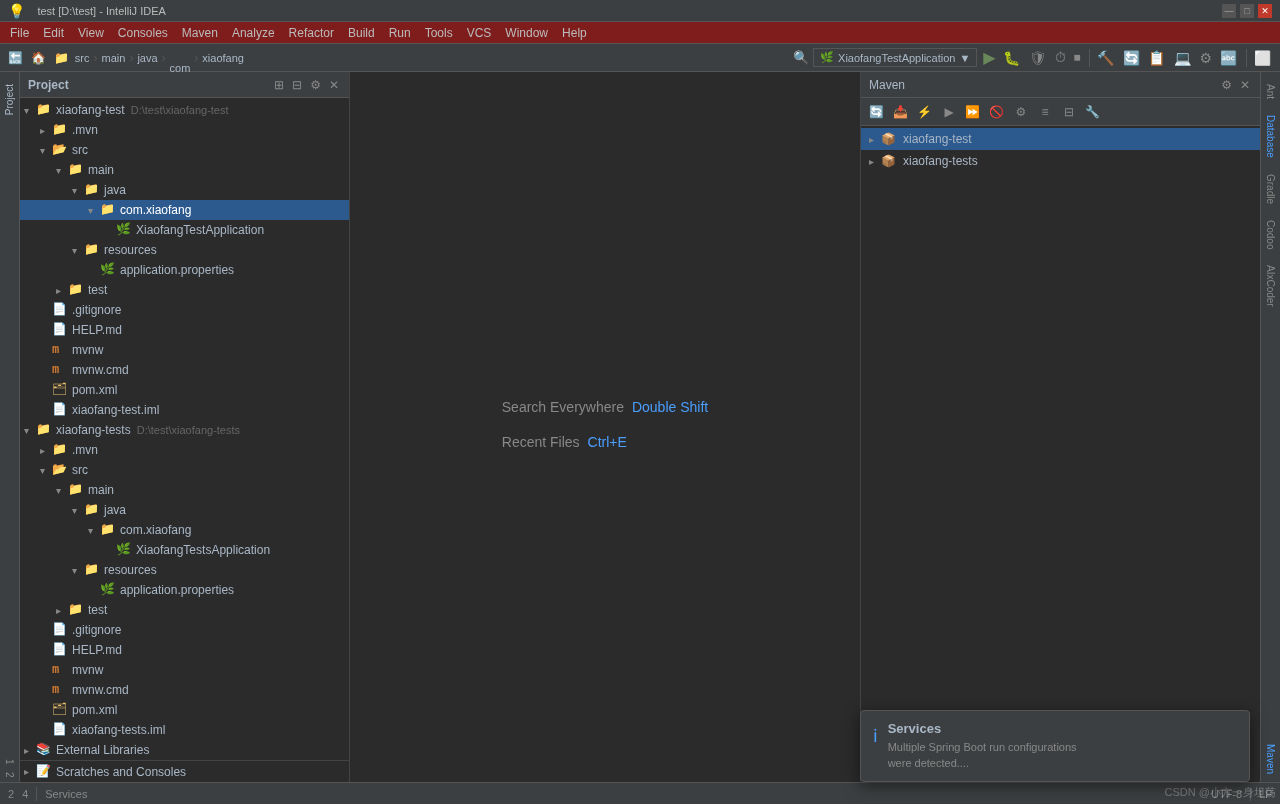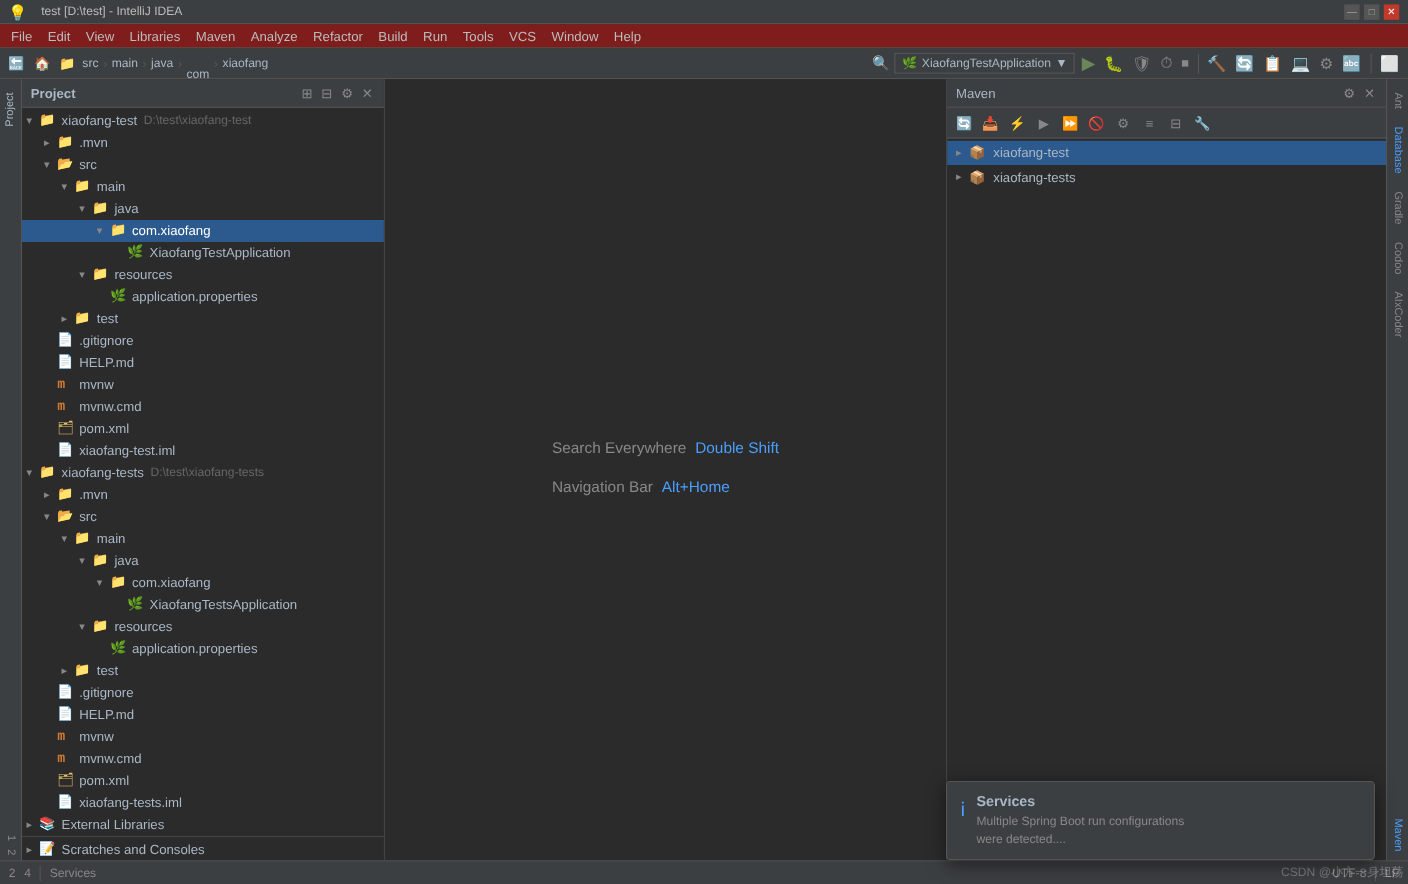--- a/index.html
+++ b/index.html
@@ -365,21 +365,21 @@
     <button class="title-btn">—</button>
     <button class="title-btn">□</button>
     <button class="title-btn" style="background:#c0392b;color:#fff;">✕</button>
   </div>
 </div>
 
 <div class="menu-bar">
   <span class="menu-item">File</span>
   <span class="menu-item">Edit</span>
   <span class="menu-item">View</span>
-  <span class="menu-item">Libraries</span>
+  <span class="menu-item">Consoles</span>
   <span class="menu-item">Maven</span>
   <span class="menu-item">Analyze</span>
   <span class="menu-item">Refactor</span>
   <span class="menu-item">Build</span>
   <span class="menu-item">Run</span>
   <span class="menu-item">Tools</span>
   <span class="menu-item">VCS</span>
   <span class="menu-item">Window</span>
   <span class="menu-item">Help</span>
 </div>
@@ -678,22 +678,22 @@
       </div>
   </div>
 
   <div class="editor-area">
     <div class="editor-hints">
       <div class="hint-row">
         <span class="hint-label">Search Everywhere</span>
         <span class="hint-shortcut">Double Shift</span>
       </div>
       <div class="hint-row">
-        <span class="hint-label">Navigation Bar</span>
-        <span class="hint-shortcut">Alt+Home</span>
+        <span class="hint-label">Recent Files</span>
+        <span class="hint-shortcut">Ctrl+E</span>
       </div>
     </div>
   </div>
 
   <div class="right-panel">
     <div class="maven-header">
       <span class="maven-title">Maven</span>
       <div class="panel-icons">
         <span class="panel-icon">⚙</span>
         <span class="panel-icon">✕</span>

